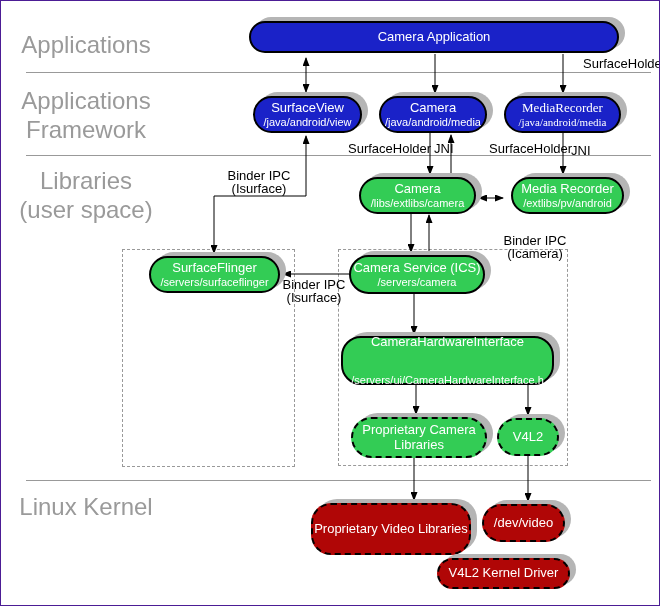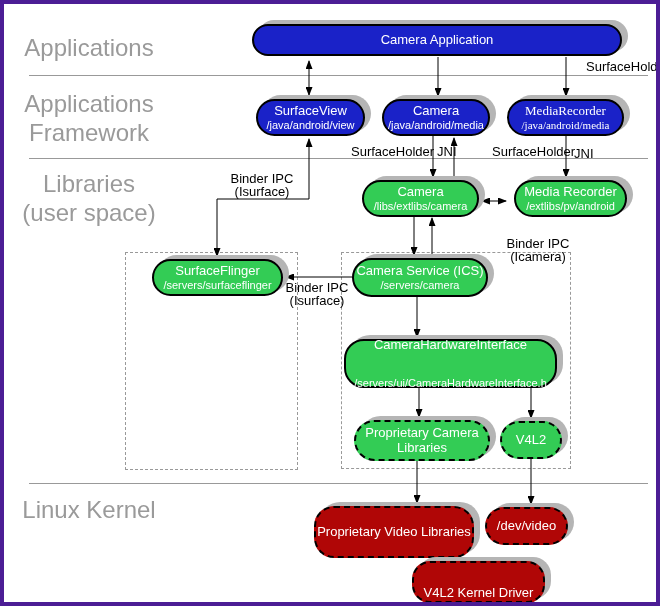--- a/index.html
+++ b/index.html
@@ -1,20 +1,20 @@
 <!DOCTYPE html>
 <html><head>
 <meta charset="utf-8">
 <style>
   html,body{margin:0;padding:0;background:#fff;}
   .stage{
     position:relative;
     width:660px;height:606px;
     box-sizing:border-box;
-    border:4px solid #4c1d95;
+    border:1px solid #4c1d95;
     background:#fff;
     font-family:"Liberation Sans", sans-serif;
     overflow:hidden;
   }
   .sep{position:absolute;left:25px;right:8px;height:1px;background:#999;}
   .layer-label{
     position:absolute;left:10px;width:150px;
     text-align:center;
     color:#9a9a9a;font-size:24px;line-height:29px;
   }
@@ -140,21 +140,21 @@
   <div class="pill green dashedb" style="left:496px;top:417px;width:62px;height:38px;border-radius:19px;">
     <span class="title">V4L2</span>
   </div>
 
   <div class="pill red dashedb" style="left:310px;top:502px;width:160px;height:52px;border-radius:20px;">
     <span class="title">Proprietary Video Libraries</span>
   </div>
   <div class="pill red dashedb" style="left:481px;top:503px;width:83px;height:38px;border-radius:19px;">
     <span class="title">/dev/video</span>
   </div>
-  <div class="pill red dashedb" style="left:408px;top:557px;width:133px;height:42px;border-radius:18px;justify-content:flex-end;">
+  <div class="pill red dashedb" style="left:436px;top:557px;width:133px;height:31px;border-radius:18px;">
     <span class="title">V4L2 Kernel Driver</span>
   </div>
 
   <div class="edge-label" style="left:582px;top:56px;">SurfaceHolder</div>
   <div class="edge-label" style="left:347px;top:141px;">SurfaceHolder</div>
   <div class="edge-label" style="left:433px;top:141px;">JNI</div>
   <div class="edge-label" style="left:488px;top:141px;">SurfaceHolder</div>
   <div class="edge-label" style="left:570px;top:143px;">JNI</div>
 
   <div class="edge-label center" style="left:213px;top:168px;width:90px;">

